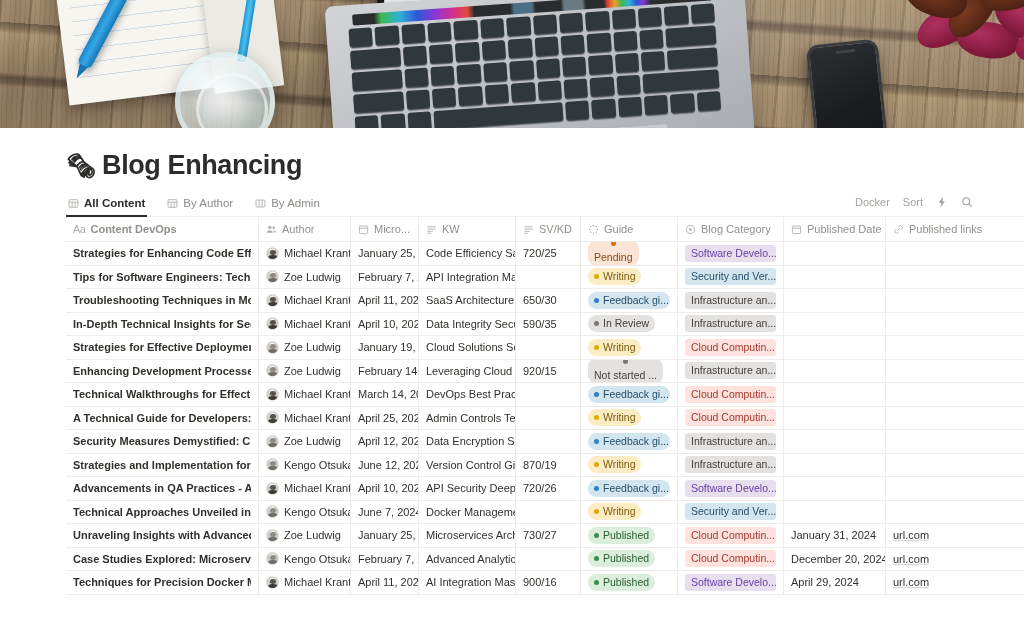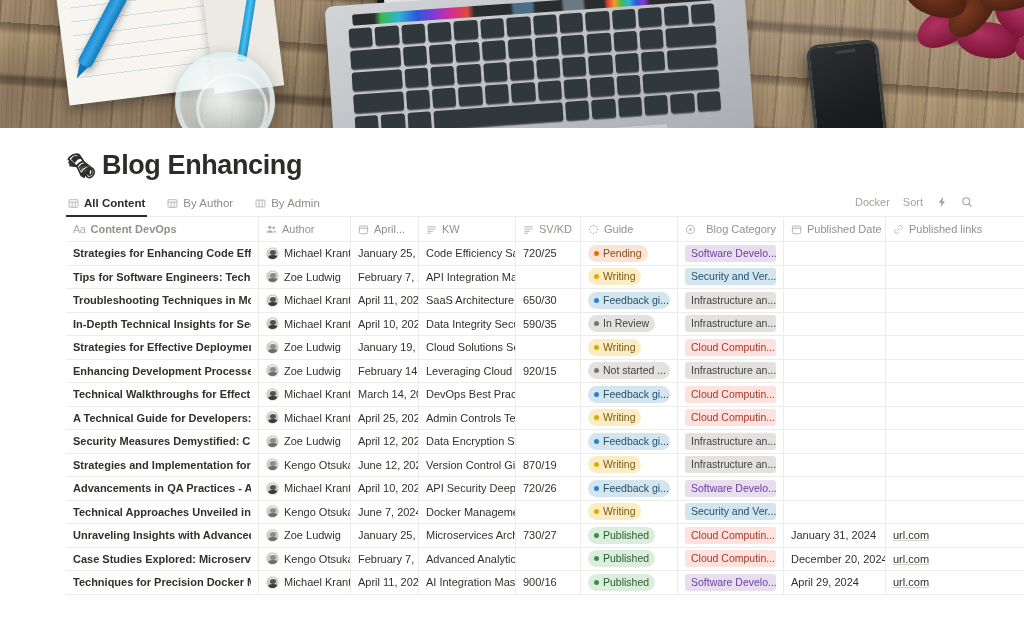--- a/index.html
+++ b/index.html
@@ -215,21 +215,21 @@
     border-right: 1px solid #edecea; overflow:hidden; white-space:nowrap;
     color:#32302c;
   }
   .tr.head .td { color:#91908c; gap:5px; height:24px; }
   .td.c0 { width: 193px; font-weight: bold; }
   .td.c1 { width: 92px; gap:5px; }
   .td.c2 { width: 68px; }
   .td.c3 { width: 97px; }
   .td.c4 { width: 65px; align-items: center; }
   .td.c5 { width: 97px; }
-  .td.c6 { width: 106px; justify-content: space-between; }
+  .td.c6 { width: 106px; }
   .td.c7 { width: 102px; }
   .td.c8 { width: 102px; border-right:none; }
   .title-text { overflow:hidden; text-overflow:clip; white-space:nowrap; }
 
   .hicon { display:inline-flex; width:11px; height:11px; flex:0 0 11px; color:#b0aeaa; }
   .hicon svg { width:100%; height:100%; display:block; }
   .aa { font-size:11px; color:#b0aeaa; font-weight:normal; letter-spacing:-0.5px; }
 
   .avatar {
     width:13px; height:13px; flex:0 0 13px; border-radius:50%;
@@ -429,21 +429,21 @@
           </span>
           <span>Author</span>
         </div>
         <div class="td c2">
           <span class="hicon">
             <svg viewBox="0 0 16 16" fill="none" stroke="currentColor" stroke-width="1.3">
                 <rect x="2" y="3" width="12" height="11" rx="1.5"></rect>
                 <path d="M2 6.2h12"></path>
               </svg>
           </span>
-          <span>April...</span>
+          <span>Micro...</span>
         </div>
         <div class="td c3">
           <span class="hicon">
             <svg viewBox="0 0 16 16" fill="none" stroke="currentColor" stroke-width="1.3">
                 <path d="M2 4h12M2 7.3h12M2 10.6h8M2 13.5h5"></path>
               </svg>
           </span>
           <span>KW</span>
         </div>
         <div class="td c4">
@@ -511,21 +511,21 @@
             <div class="td c2">
               <span>January 25, 2</span>
             </div>
             <div class="td c3">
               <span>Code Efficiency Sa</span>
             </div>
             <div class="td c4">
               <span>720/25</span>
             </div>
             <div class="td c5">
-              <span class="pill" style="background: rgb(250, 228, 213); color: rgb(139, 74, 23);">
+              <span class="pill" style="background: rgb(250, 228, 213); color: rgb(139, 74, 23); flex-direction: column;">
                 <span class="dot" style="background: rgb(217, 115, 13);"></span>
                 <span>Pending</span>
               </span>
             </div>
             <div class="td c6">
               <span class="catpill" style="background: rgb(232, 222, 238); color: rgb(105, 64, 165);">Software Develo...</span>
             </div>
             <div class="td c7"></div>
             <div class="td c8"></div>
           </div>
@@ -652,21 +652,21 @@
             <div class="td c2">
               <span>February 14, 2</span>
             </div>
             <div class="td c3">
               <span>Leveraging Cloud C</span>
             </div>
             <div class="td c4">
               <span>920/15</span>
             </div>
             <div class="td c5">
-              <span class="pill" style="background: rgb(227, 226, 224); color: rgb(69, 67, 63);">
+              <span class="pill" style="background: rgb(227, 226, 224); color: rgb(69, 67, 63); flex-direction: column;">
                 <span class="dot" style="background: rgb(120, 119, 116);"></span>
                 <span>Not started ...</span>
               </span>
             </div>
             <div class="td c6">
               <span class="catpill" style="background: rgb(227, 226, 224); color: rgb(69, 67, 63);">Infrastructure an...</span>
             </div>
             <div class="td c7"></div>
             <div class="td c8"></div>
           </div>

